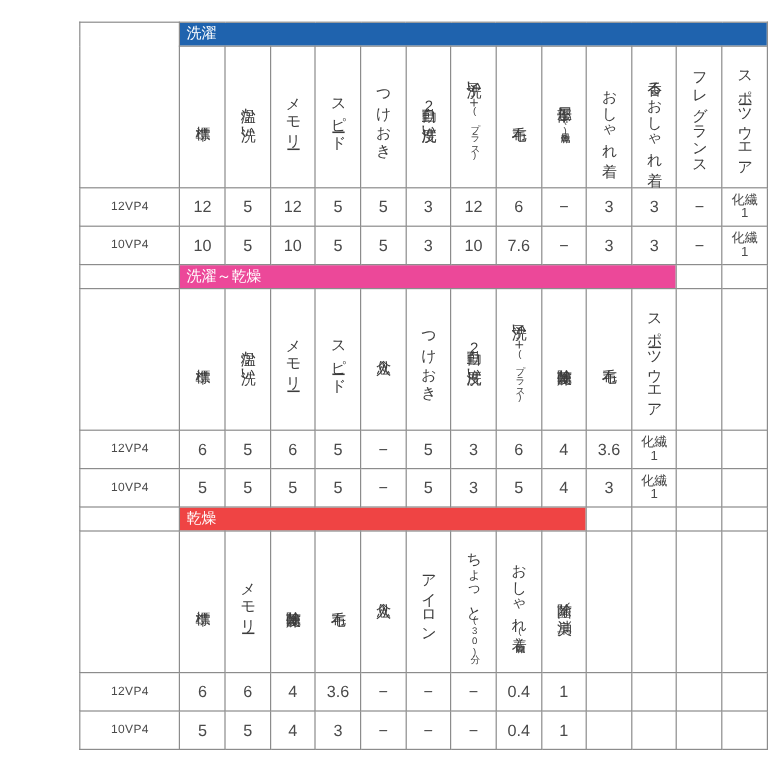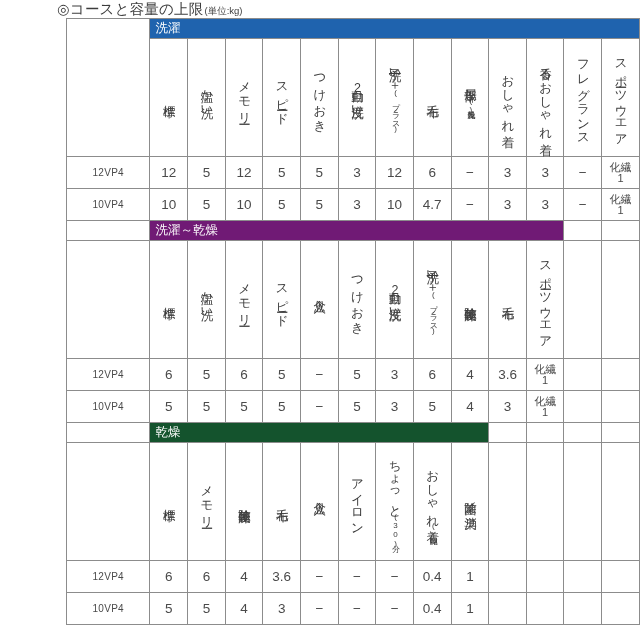--- a/index.html
+++ b/index.html
@@ -136,24 +136,20 @@
     font-size: 11px;
     line-height: 1.0;
   }
   td.val .stack .l2 { display:block; }
 </style>
 </head>
 <body>
 
 <div id="page">
 
-  <div class="title-row">
-    <span class="title-main">◎コースと容量の上限</span>
-      <span class="title-unit">(単位:kg)</span>
-  </div>
 
   <div class="table-wrap">
     <table class="spec" id="spec-table">
       <colgroup id="spec-colgroup">
           <col style="width: 82px;">
           <col style="width: 37px;">
           <col style="width: 37px;">
           <col style="width: 37px;">
           <col style="width: 37px;">
           <col style="width: 37px;">
@@ -208,33 +204,33 @@
           </tr>
           <tr>
             <td class="model">10VP4</td>
             <td class="val">10</td>
             <td class="val">5</td>
             <td class="val">10</td>
             <td class="val">5</td>
             <td class="val">5</td>
             <td class="val">3</td>
             <td class="val">10</td>
-            <td class="val">4.7</td>
+            <td class="val">7.6</td>
             <td class="val">−</td>
             <td class="val">3</td>
             <td class="val">3</td>
             <td class="val">−</td>
             <td class="val">
               <span class="stack"><span>化繊</span><span class="l2">1</span></span>
             </td>
           </tr>
           <tr>
             <td class="blank"></td>
             <td class="band" colspan="11">
-              <span class="band-inner" style="background: #701a75; font-family: Liberation Serif, serif;">洗濯～乾燥</span>
+              <span class="band-inner" style="background: #ec4899; font-family: Liberation Serif, serif;">洗濯～乾燥</span>
             </td>
             <td class="blank"></td>
             <td class="blank"></td>
           </tr>
           <tr>
             <td class="model-head" rowspan="1"></td>
             <td class="vhead"><span class="vtext"><span>標準</span></span></td>
             <td class="vhead"><span class="vtext"><span>温か洗い</span></span></td>
             <td class="vhead"><span class="vtext"><span>メモリー</span></span></td>
             <td class="vhead"><span class="vtext"><span>スピード</span></span></td>
@@ -280,21 +276,21 @@
             <td class="val">3</td>
             <td class="val">
               <span class="stack"><span>化繊</span><span class="l2">1</span></span>
             </td>
             <td class="blank"></td>
             <td class="blank"></td>
           </tr>
           <tr>
             <td class="blank"></td>
             <td class="band" colspan="9">
-              <span class="band-inner" style="background: #14532d;">乾燥</span>
+              <span class="band-inner" style="background: #ef4444;">乾燥</span>
             </td>
             <td class="blank"></td>
             <td class="blank"></td>
             <td class="blank"></td>
             <td class="blank"></td>
           </tr>
           <tr>
             <td class="model-head" rowspan="1"></td>
             <td class="vhead"><span class="vtext"><span>標準</span></span></td>
             <td class="vhead"><span class="vtext"><span>メモリー</span></span></td>

